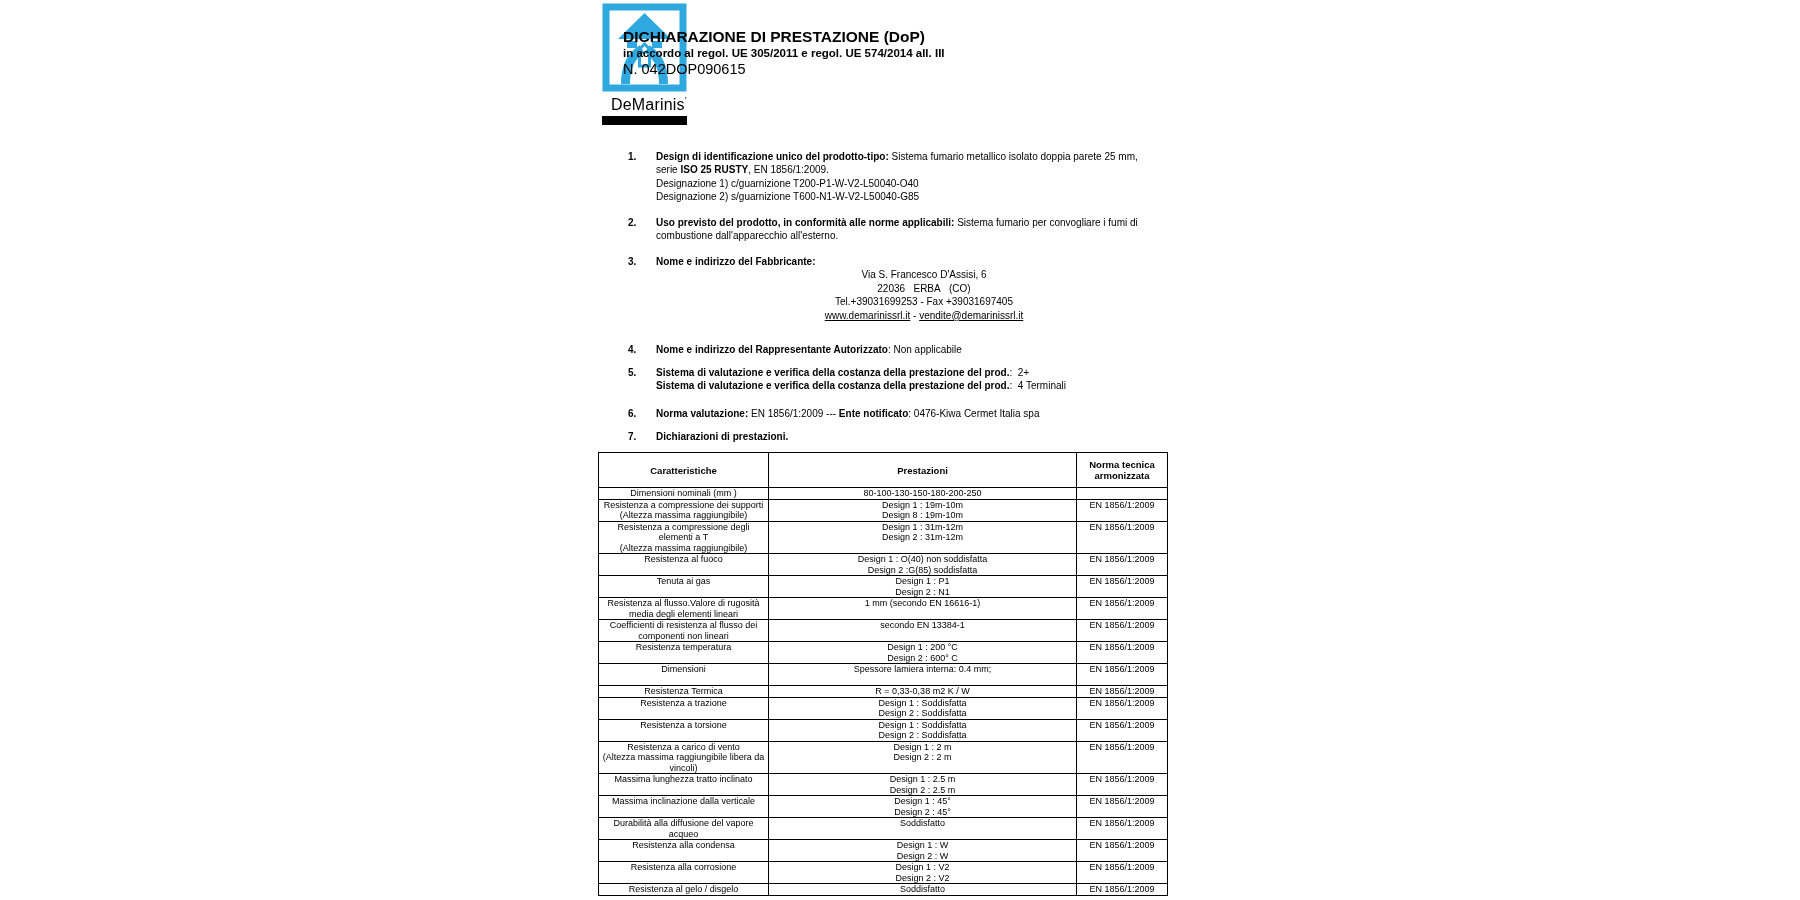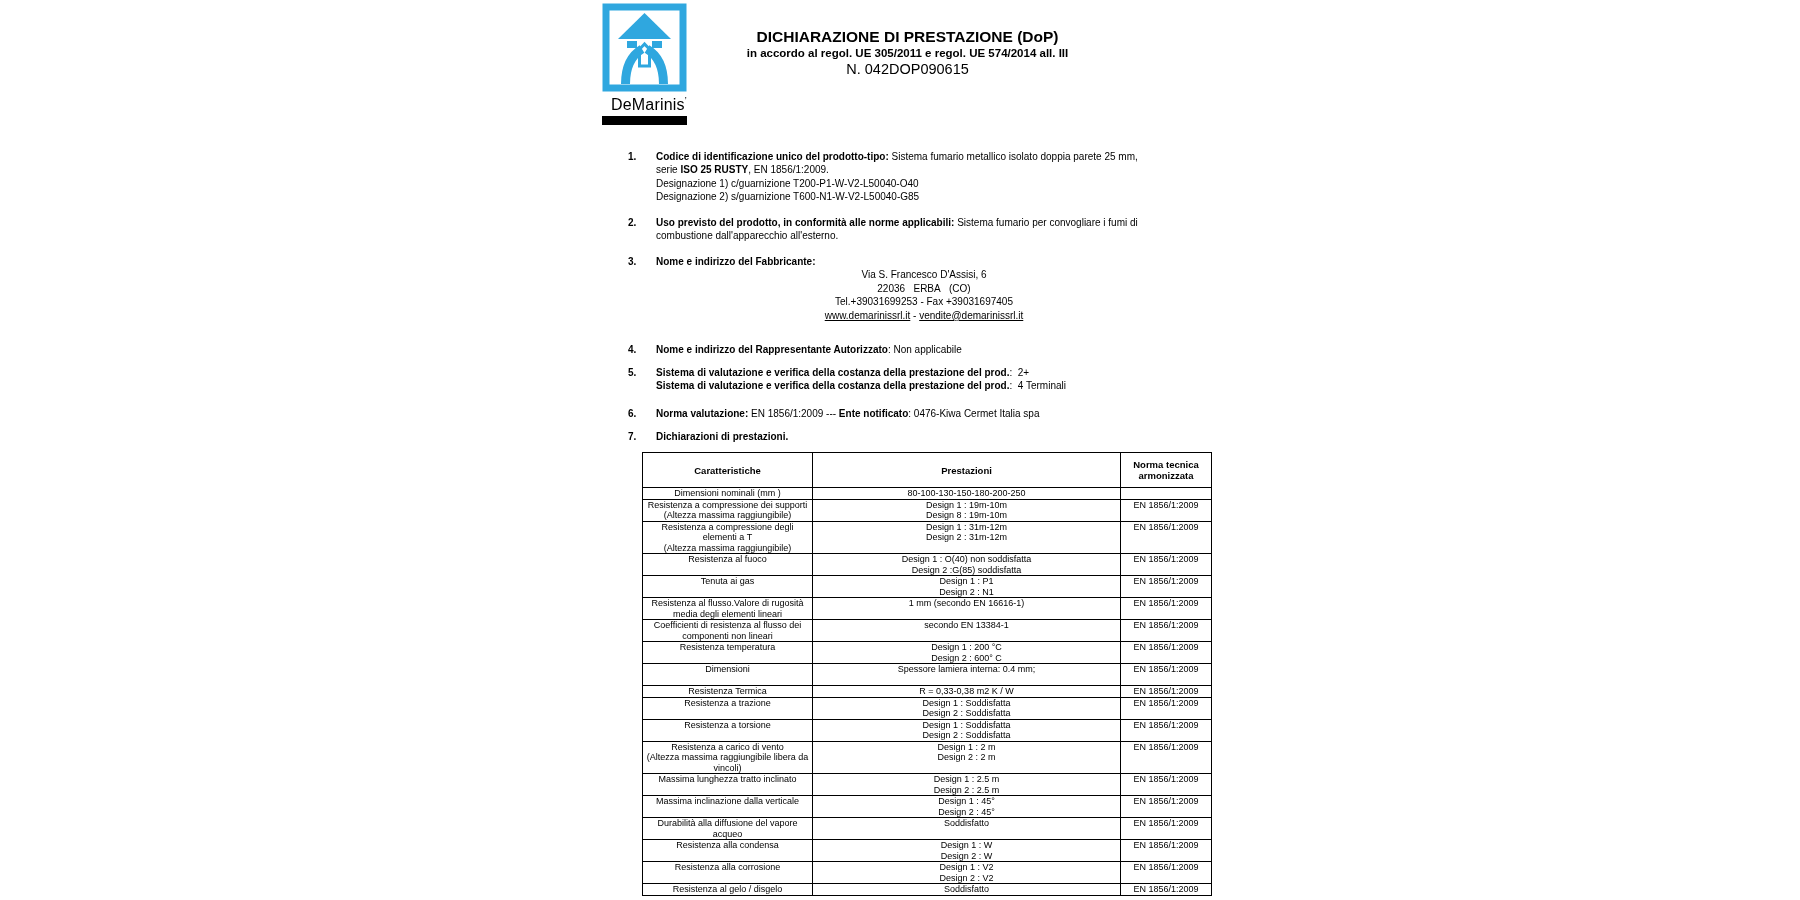--- a/index.html
+++ b/index.html
@@ -7,36 +7,36 @@
   .page{position:relative;width:1800px;height:900px;background:#fff;overflow:hidden;}
 
   
   .logo{position:absolute;left:602px;top:3px;width:85px;text-align:right;}
   .logo svg{display:block;}
   .logo-text{font-size:16px;line-height:16px;margin-top:1px;white-space:nowrap;letter-spacing:.2px;}
   .logo-mark{font-size:9px;vertical-align:super;}
   .logo-bar{height:9px;background:#000;margin-top:3px;}
 
   
-  .title-block{position:absolute;left:623px;top:27px;width:569px;text-align:center;}
+  .title-block{position:absolute;left:623px;top:27px;width:569px;text-align:left;}
   .title-main{font-weight:bold;font-size:15.5px;line-height:19px;}
   .title-sub{font-weight:bold;font-size:11.5px;line-height:15px;}
   .title-num{font-weight:normal;font-size:14.5px;line-height:17px;}
 
   
   .doc{position:absolute;left:623px;top:0;width:569px;font-size:10px;line-height:13.4px;}
   .item{position:absolute;left:0;right:0;display:flex;}
   .item .num{flex:0 0 28px;padding-left:5px;font-weight:bold;}
   .item .body{flex:1;}
   .b{font-weight:bold;}
   .addr{text-align:center;}
   .link{text-decoration:underline;color:#000;cursor:pointer;}
 
   
-  table.perf{position:absolute;left:642px;top:452px;width:569px;border-collapse:collapse;table-layout:fixed;padding-left:19px;}
+  table.perf{position:absolute;left:598px;top:452px;width:569px;border-collapse:collapse;table-layout:fixed;padding-left:19px;}
   table.perf col.c1{width:170px;} table.perf col.c2{width:308px;} table.perf col.c3{width:91px;}
   table.perf th,table.perf td{border:1px solid #000;font-size:9px;line-height:10.5px;padding:0 2px;text-align:center;white-space:pre-line;vertical-align:top;}
   table.perf th{font-weight:bold;font-size:9.5px;height:34px;vertical-align:middle;line-height:11px;}
 </style>
 </head>
 <body>
 
 <div class="page">
 
   <div class="logo">
@@ -57,21 +57,21 @@
     <div class="title-main">DICHIARAZIONE DI PRESTAZIONE (DoP)</div>
     <div class="title-sub">in accordo al regol. UE 305/2011 e regol. UE 574/2014 all. III</div>
     <div class="title-num">N. 042DOP090615</div>
   </div>
 
   <div class="doc">
 
     <div class="item" style="top:150px">
       <span class="num">1.</span>
       <div class="body">
-        <div><span class="b">Codice di identificazione unico del prodotto-tipo:</span><span> Sistema fumario metallico isolato doppia parete 25 mm,</span></div>
+        <div><span class="b">Design di identificazione unico del prodotto-tipo:</span><span> Sistema fumario metallico isolato doppia parete 25 mm,</span></div>
         <div><span>serie </span><span class="b">ISO 25 RUSTY</span><span>, EN 1856/1:2009.</span></div>
         <div>Designazione 1) c/guarnizione T200-P1-W-V2-L50040-O40</div>
         <div>Designazione 2) s/guarnizione T600-N1-W-V2-L50040-G85</div>
       </div>
     </div>
 
     <div class="item" style="top:216px">
       <span class="num">2.</span>
       <div class="body">
         <span class="b">Uso previsto del prodotto, in conformità alle norme applicabili:</span><span> Sistema fumario per convogliare i fumi di combustione dall'apparecchio all'esterno.</span>

